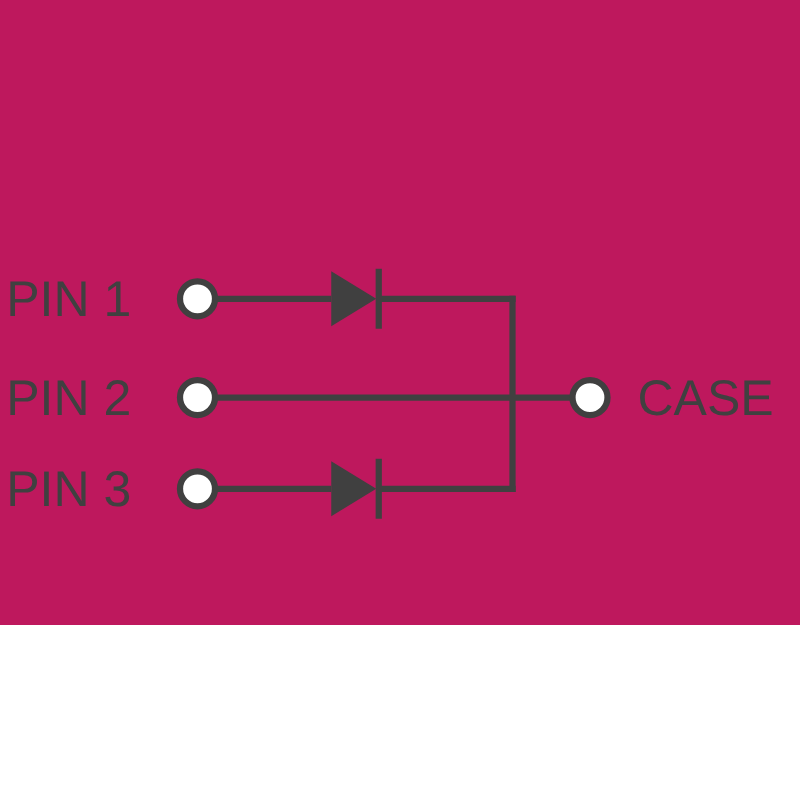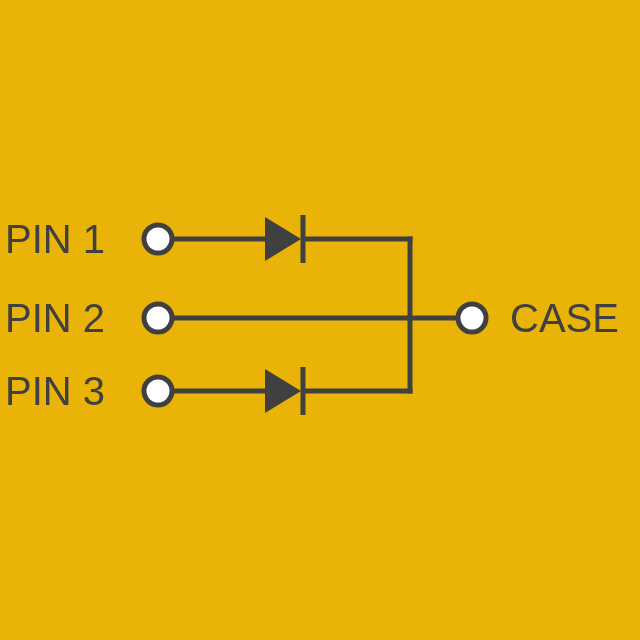--- a/index.html
+++ b/index.html
@@ -9,22 +9,22 @@
   }
   body {
     width: 640px;
     height: 640px;
     overflow: hidden;
     font-family: "Liberation Sans", sans-serif;
   }
   #schematic-root {
     position: relative;
     width: 640px;
-    height: 640px;
-    background: #eab308;
+    height: 500px;
+    background: #be185d;
   }
   svg#schematic-svg {
     display: block;
     width: 640px;
     height: 640px;
   }
   .wire {
     stroke: #404040;
     stroke-width: 5;
     stroke-linecap: butt;

